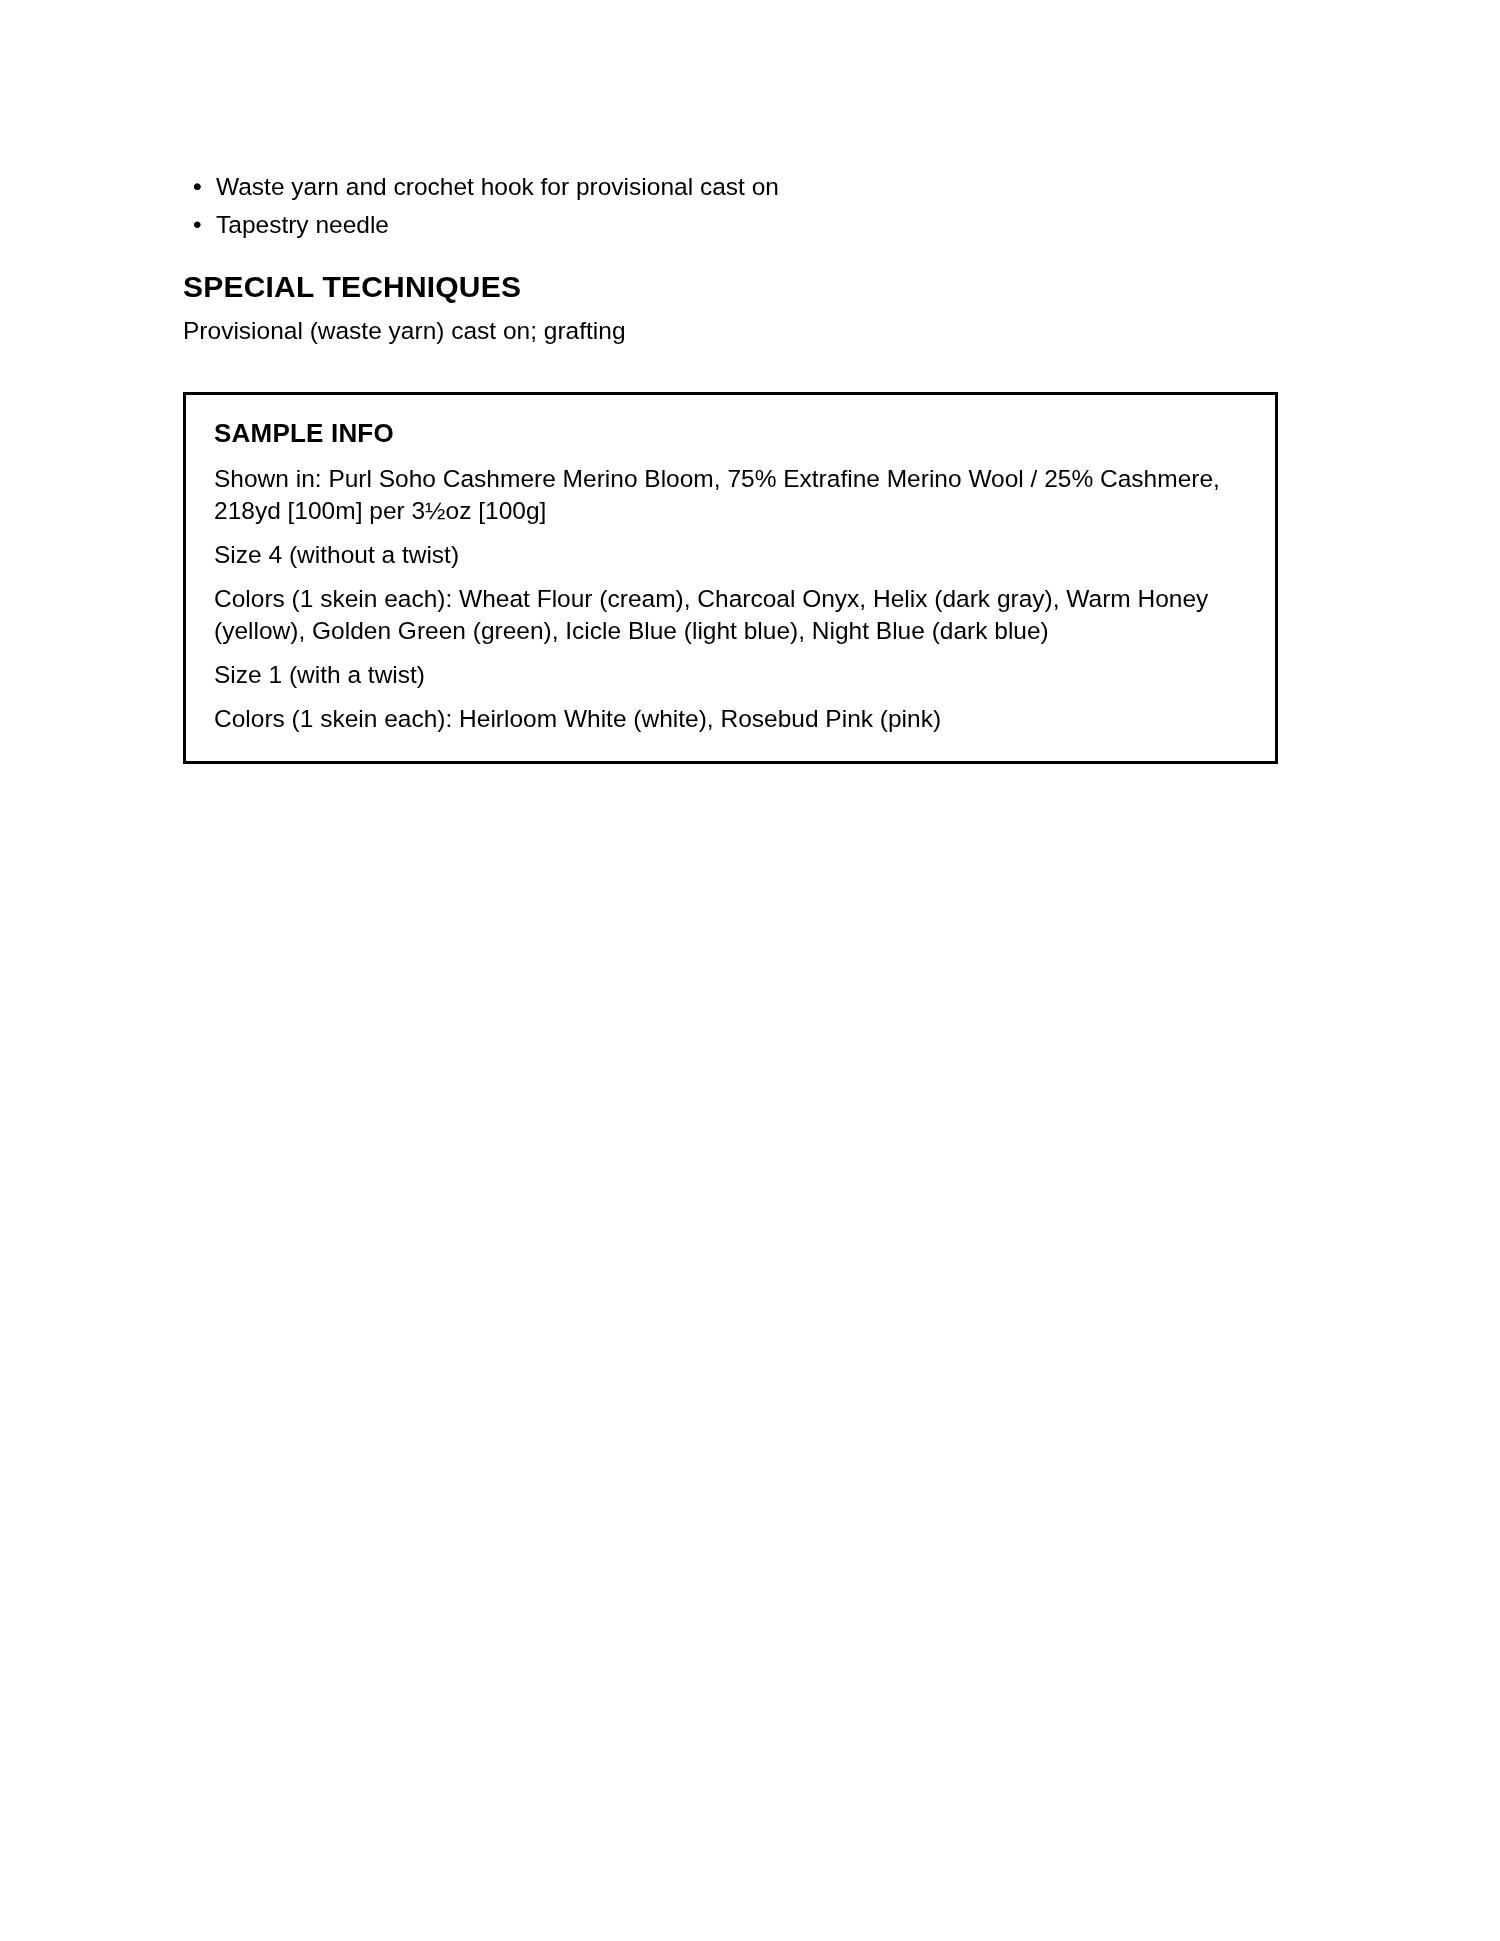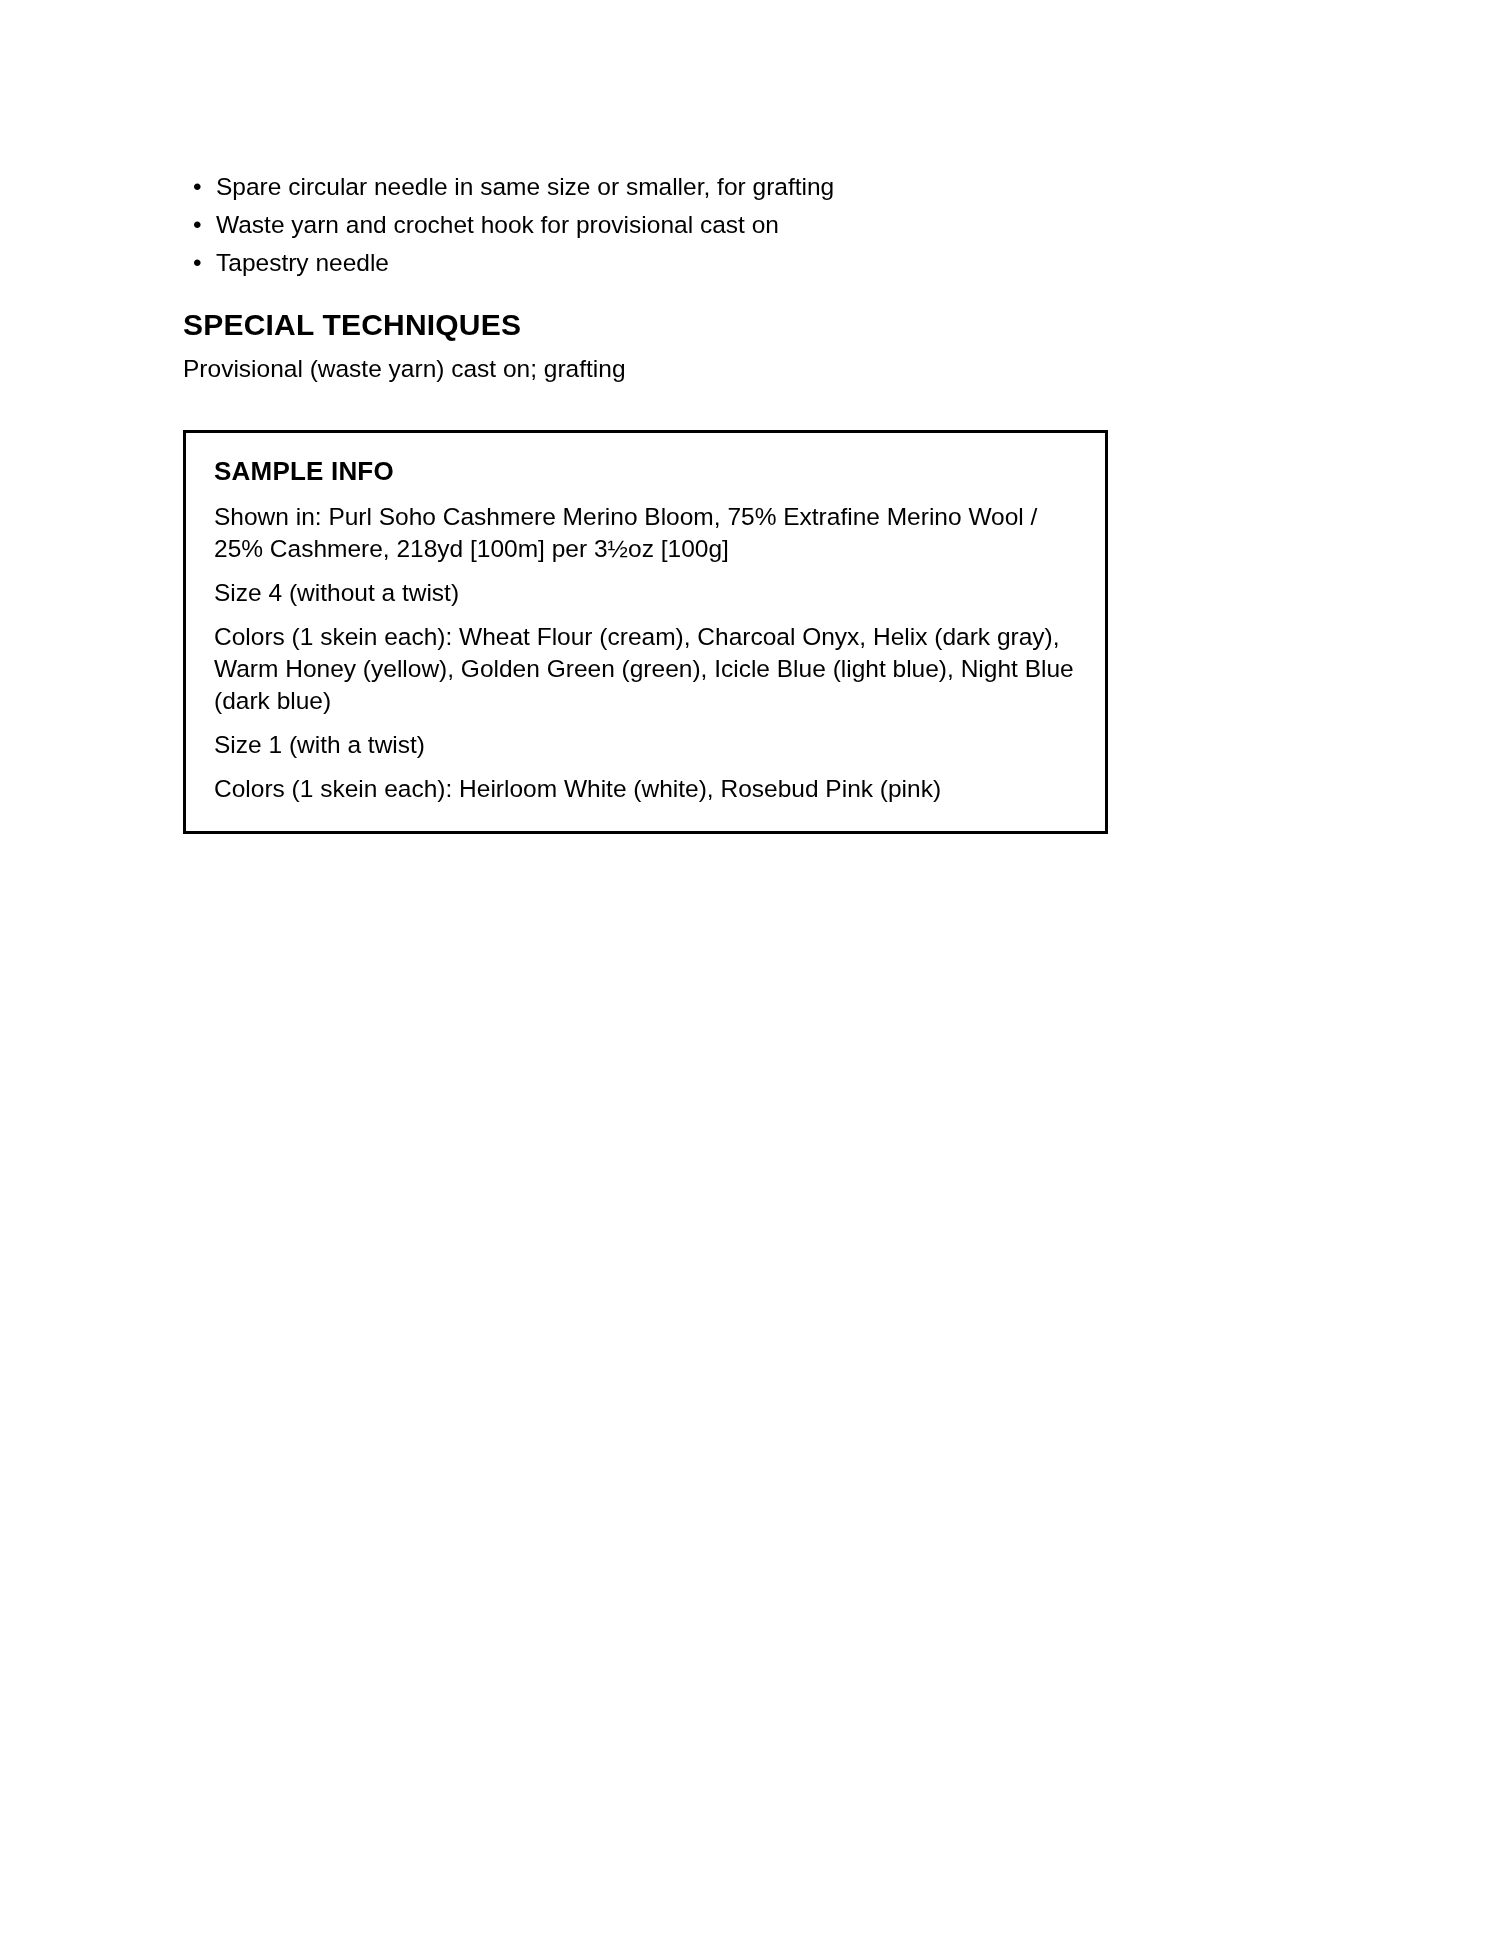--- a/index.html
+++ b/index.html
@@ -63,21 +63,21 @@
     font-size: 24.5px;
     line-height: 34px;
     margin-top: 10px;
   }
 
   
   .sample-box {
     margin-top: 44px;
     border: 3px solid #000000;
     padding: 22px 28px 26px 28px;
-    width: 925px;
+    width: 1095px;
     box-sizing: border-box;
   }
   .sample-title {
     font-size: 26px;
     font-weight: bold;
     letter-spacing: 0.2px;
     margin: 0 0 14px 0;
     line-height: 32px;
   }
   .sample-para {
@@ -91,21 +91,20 @@
 </style>
 </head>
 <body>
 
 <div class="page">
   <div class="content">
 
     <ul class="bullet-list">
       <li class="bullet-item">
         <span class="bullet-dot">•</span>
-        <span>Spare circular needle in same size or smaller, for grafting</span>
       </li>
       <li class="bullet-item">
         <span class="bullet-dot">•</span>
         <span>Waste yarn and crochet hook for provisional cast on</span>
       </li>
       <li class="bullet-item">
         <span class="bullet-dot">•</span>
         <span>Tapestry needle</span>
       </li>
     </ul>

